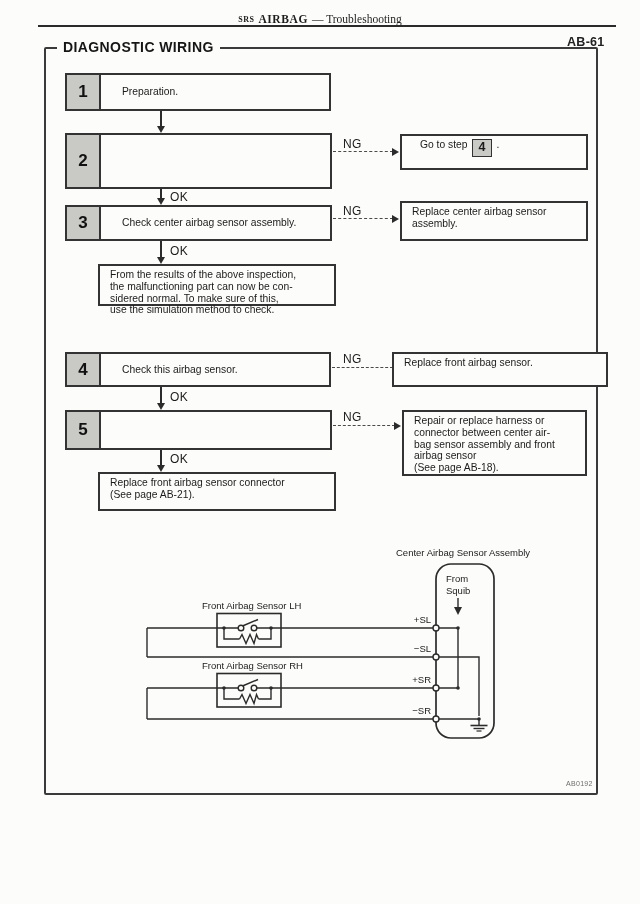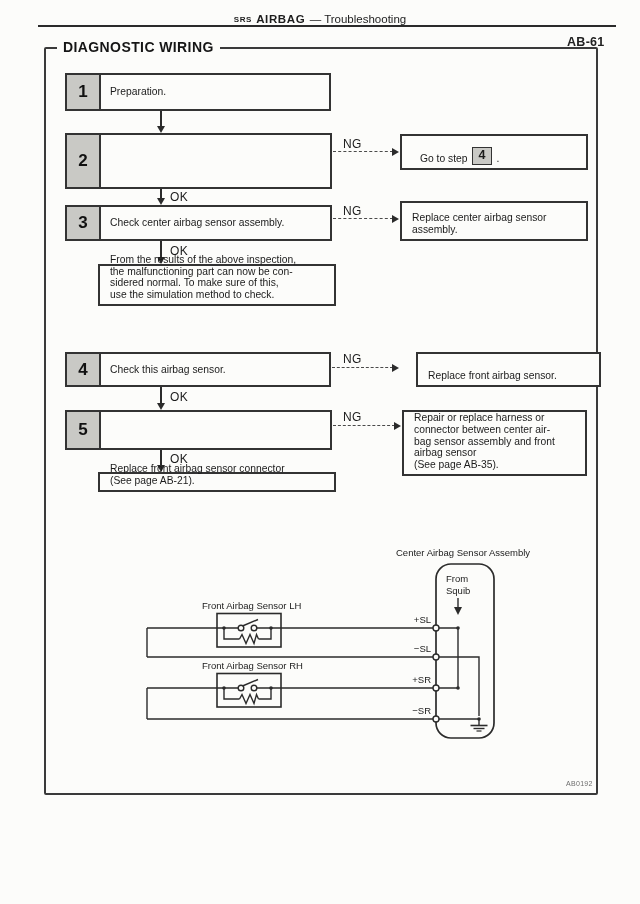--- a/index.html
+++ b/index.html
@@ -1,36 +1,36 @@
 <!DOCTYPE html>
 <html><head>
 <meta charset="utf-8">
 <style>
   * { margin:0; padding:0; box-sizing:border-box; }
   html,body { background:#ffffff; }
   body { font-family:"Liberation Sans", sans-serif; color:#222; }
   .page { position:relative; width:640px; height:904px; background:#fcfcfa; overflow:hidden; }
 
   
-  .hdr-center { position:absolute; left:0; right:0; top:9px; text-align:center; color:#1d1d1d; }
+  .hdr-center { position:absolute; left:0; right:0; top:9px; text-align:center; color:#1d1d1d;font-family:Liberation Serif, serif; }
   .hdr-srs { font-size:8px; font-weight:bold; letter-spacing:.5px; vertical-align:1px; }
   .hdr-main { font-size:11.5px; font-weight:bold; letter-spacing:.6px; }
   .hdr-rest { font-size:11.5px; font-weight:500; }
   .hdr-page { position:absolute; top:7px; left:567px; font-size:12.5px; font-weight:bold; letter-spacing:.3px;margin-top:28px; }
   .hdr-rule { position:absolute; left:38px; top:25px; width:578px; height:2px; background:#2a2a2a; }
 
   
   .outer-box { position:absolute; left:44px; top:47px; width:554px; height:748px; border:2px solid #3a3a3a; border-radius:2px; }
   .chart-title { position:absolute; left:57px; top:39px; background:#fcfcfa; padding:0 6px; font-size:14px; font-weight:bold; letter-spacing:.4px; color:#151515; }
 
   
   .step { position:absolute; display:flex; border:2px solid #333; background:#fcfcfa; }
   .stepnum { width:34px; flex:0 0 34px; background:#c9c9c5; border-right:2px solid #333; display:flex; align-items:center; justify-content:center; font-size:17px; font-weight:bold; color:#111; }
-  .steptext { flex:1; display:flex; align-items:center; padding:3px 9px; font-size:10.3px; line-height:11.8px; color:#1b1b1b; }
-  .rbox { position:absolute; border:2px solid #333; background:#fcfcfa; display:flex; align-items:flex-end; padding:3px 10px; font-size:10.3px; line-height:11.8px; color:#1b1b1b; }
+  .steptext { flex:1; display:flex; align-items:center; padding:3px 9px; font-size:10.3px; line-height:11.8px; color:#1b1b1b;margin-left:12px; }
+  .rbox { position:absolute; border:2px solid #333; background:#fcfcfa; display:flex; align-items:flex-start; padding:3px 10px; font-size:10.3px; line-height:11.8px; color:#1b1b1b; }
   .preline { white-space:pre-line; }
   .numchip { display:inline-block; border:1.5px solid #333; background:#c9c9c5; font-size:12.5px; font-weight:bold; padding:1px 6px 2px; margin:0 4px; line-height:13px; }
 
   
   .vline { position:absolute; width:2px; background:#2b2b2b; }
   .arr-down { position:absolute; width:0; height:0; border-left:4px solid transparent; border-right:4px solid transparent; border-top:7px solid #2b2b2b; }
   .ngline { position:absolute; height:0; border-top:1.5px dashed #4a4a4a; }
   .arr-right { position:absolute; width:0; height:0; border-top:4px solid transparent; border-bottom:4px solid transparent; border-left:7px solid #2b2b2b; }
   .oklabel, .nglabel { position:absolute; font-size:12px; color:#1b1b1b; letter-spacing:.4px; }
 
@@ -96,41 +96,41 @@
 sidered normal.  To make sure of this,
 use the simulation method to check.</div>
 
   <div class="step" style="left:65px;top:352px;width:266px;height:35px">
     <div class="stepnum">4</div>
     <div class="steptext">Check this airbag sensor.</div>
   </div>
   <div class="nglabel" style="left:343px;top:352px">NG</div>
   <div class="ngline" style="left:332px;top:367px;width:61px"></div>
   <div class="arr-right" style="left:392px;top:364px"></div>
-  <div class="rbox" style="left:416px;top:352px;width:185px;height:35px">Replace front airbag sensor.</div>
+  <div class="rbox" style="left:392px;top:352px;width:216px;height:35px">Replace front airbag sensor.</div>
   <div class="vline" style="left:160px;top:387px;height:17px"></div>
   <div class="arr-down" style="left:157px;top:403px"></div>
   <div class="oklabel" style="left:170px;top:390px">OK</div>
 
   <div class="step" style="left:65px;top:410px;width:267px;height:40px">
     <div class="stepnum">5</div>
   </div>
   <div class="nglabel" style="left:343px;top:410px">NG</div>
   <div class="ngline" style="left:333px;top:425px;width:62px"></div>
   <div class="arr-right" style="left:394px;top:422px"></div>
   <div class="rbox preline" style="left:402px;top:410px;width:185px;height:66px">Repair or replace harness or
 connector between center air-
 bag sensor assembly and front
 airbag sensor
-(See page AB-35).</div>
+(See page AB-18).</div>
   <div class="vline" style="left:160px;top:450px;height:16px"></div>
   <div class="arr-down" style="left:157px;top:465px"></div>
   <div class="oklabel" style="left:170px;top:452px">OK</div>
 
-  <div class="rbox preline" style="left:98px;top:472px;width:238px;height:20px">Replace front airbag sensor connector
+  <div class="rbox preline" style="left:98px;top:472px;width:238px;height:39px">Replace front airbag sensor connector
 (See page AB-21).</div>
 
 
   <svg class="wiring-svg" width="640" height="276" viewBox="0 528 640 276">
     <g fill="none" stroke="#2b2b2b" stroke-width="1.4">
 
       <text x="396" y="556" stroke="none" fill="#1b1b1b">Center Airbag Sensor Assembly</text>
       <text x="202" y="609" stroke="none" fill="#1b1b1b">Front Airbag Sensor LH</text>
       <text x="202" y="669" stroke="none" fill="#1b1b1b">Front Airbag Sensor RH</text>
 

